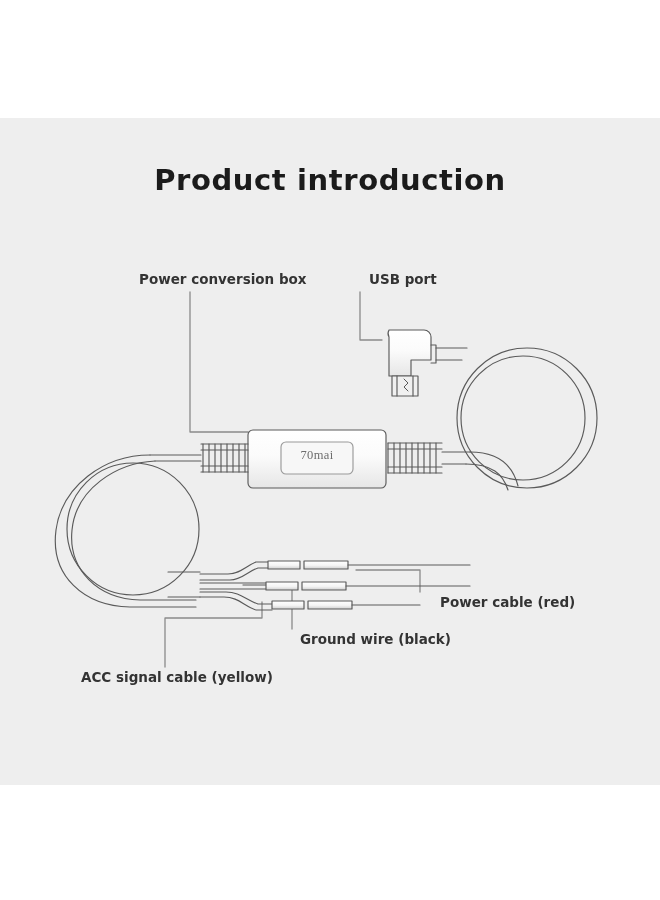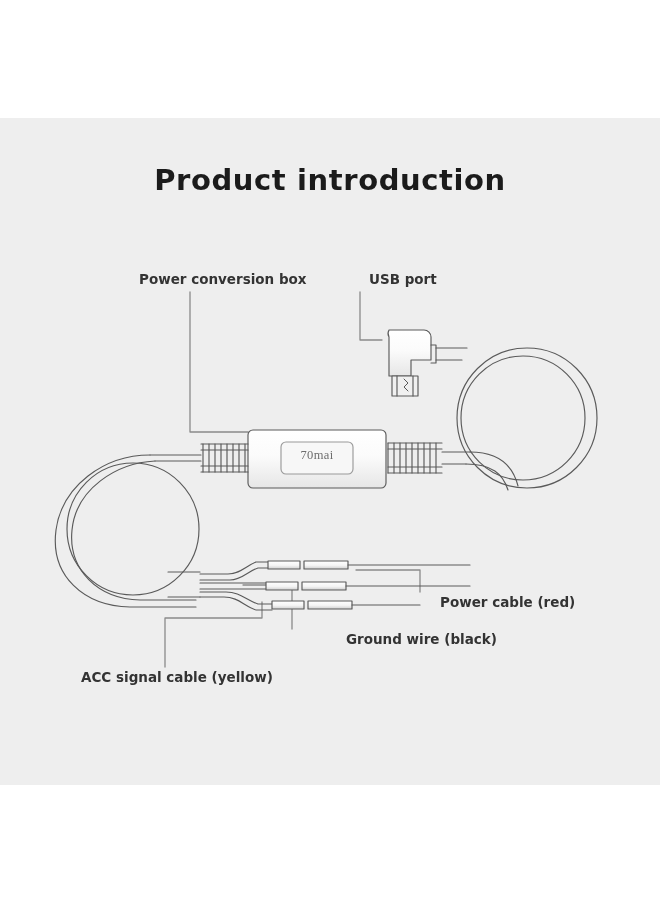--- a/index.html
+++ b/index.html
@@ -45,21 +45,21 @@
     position: absolute;
     font-family: "DejaVu Sans", sans-serif;
     font-weight: bold;
     font-size: 13.5px;
     color: #333333;
     white-space: nowrap;
   }
   #lbl-power-box { left: 139px; top: 271px; }
   #lbl-usb-port  { left: 337px; top: 271px; margin-left: 32px; }
   #lbl-power-cable { left: 440px; top: 594px; }
-  #lbl-ground-wire { left: 300px; top: 631px; margin-left: 46px; }
+  #lbl-ground-wire { left: 300px; top: 631px; }
   #lbl-acc-cable   { left: 81px;  top: 669px; text-align: right; }
 
   #artwork {
     position: absolute;
     left: 0;
     top: 0;
     width: 660px;
     height: 900px;
     pointer-events: none;
   }

